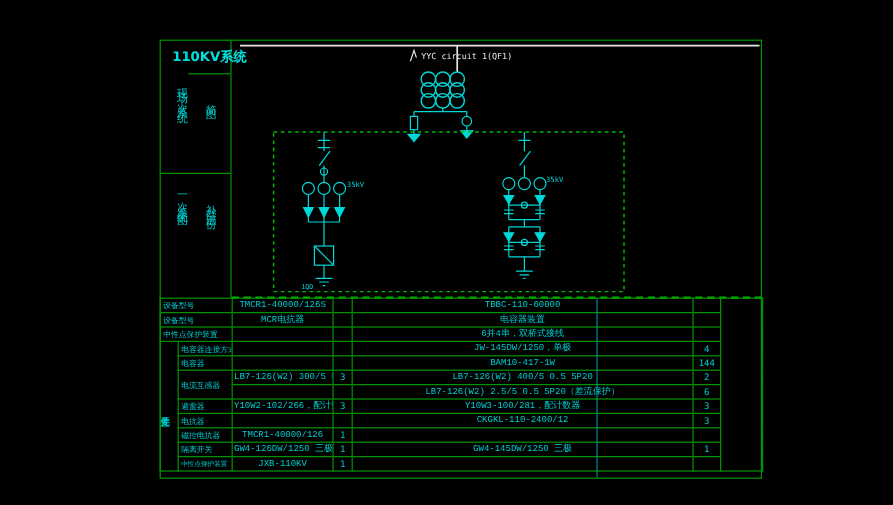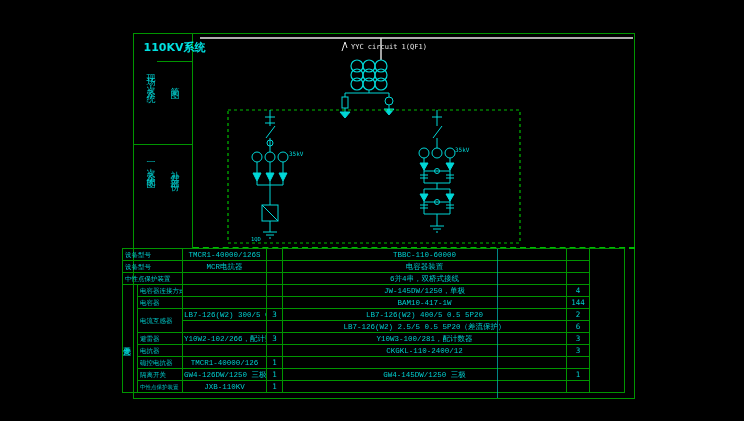--- a/index.html
+++ b/index.html
@@ -17,21 +17,21 @@
           display:flex;flex-direction:row;justify-content:space-evenly;}
   .sb-sec .vtxt{writing-mode:vertical-rl;text-orientation:upright;
                 font-size:9px;letter-spacing:4px;color:#00cdcd;}
   .sec1{height:83px;padding-top:4px;}
   .sec2{height:103px;padding-top:12px;border-bottom:none;}
   .sec1 .v2,.sec2 .v2{padding-top:14px;}
   .sec2 .v2{padding-top:6px;}
   
   .diagram{position:absolute;left:193px;top:33px;width:442px;height:215px;}
   
-  .spec{position:absolute;left:122px;top:248px;width:502px;height:111px;
+  .spec{position:absolute;left:133px;top:248px;width:502px;height:111px;
         border-collapse:collapse;table-layout:fixed;}
   .spec td{border:1px solid #009500;box-sizing:border-box;height:12px;
            padding:0 1px;overflow:hidden;white-space:nowrap;
            font-size:8px;line-height:10px;color:#00cdcd;}
   .spec td.lbl{font-size:6.5px;font-family:"DejaVu Sans",sans-serif;text-align:left;padding-left:2px;}
   .spec td.lbl2{font-size:6.5px;text-align:left;padding-left:2px;}
   .spec td.xs{font-size:5.5px;}
   .spec td.val{font-family:Liberation Mono, monospace;text-align:center;font-size:7.5px;}
   .spec td.qty{font-family:"DejaVu Sans Mono",monospace;text-align:center;font-size:7.5px;}
   .spec td.grp{font-size:8px;text-align:center;vertical-align:top;

